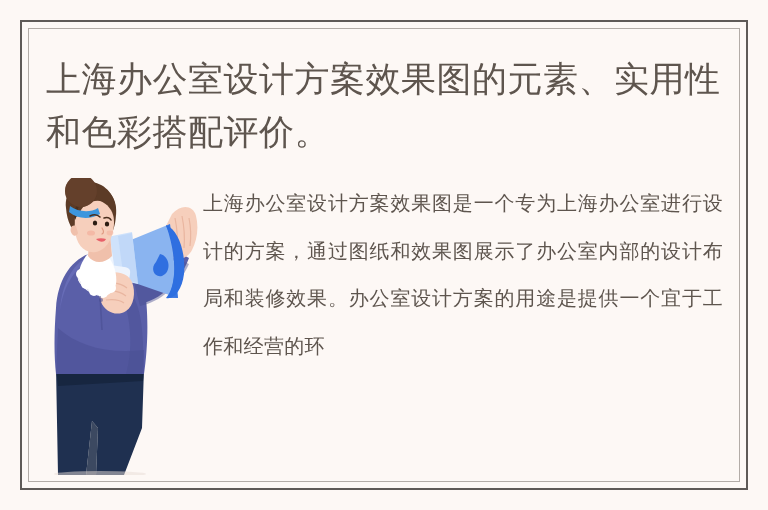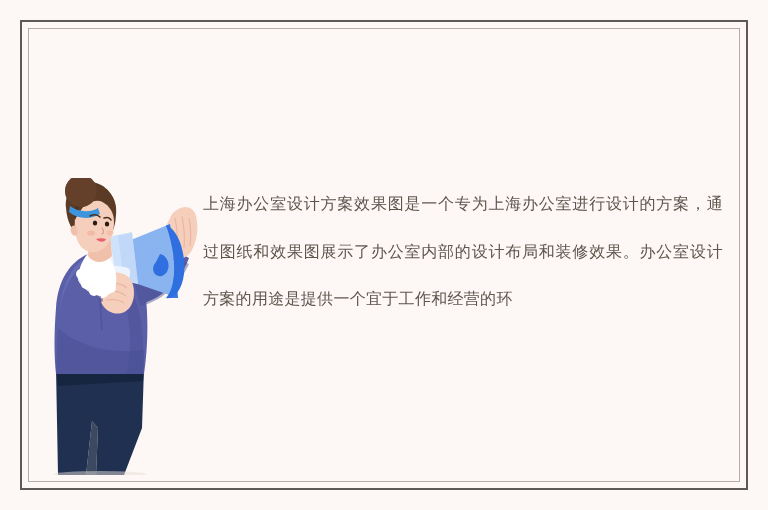--- a/index.html
+++ b/index.html
@@ -54,21 +54,21 @@
     white-space: pre-wrap;
     font-weight: 400;
   }
   
   #body-text {
     position: absolute;
     left: 203px;
     top: 180px;
     width: 520px;
     color: #5e554e;
-    font-size: 16px;
+    font-size: 20px;
     line-height: 47.5px;
     letter-spacing: 0.3px;
     text-align: justify;
     font-weight: 400;
   }
   
   #illustration {
     position: absolute;
     left: 48px;
     top: 178px;
@@ -78,20 +78,21 @@
   #illustration svg { display: block; }
 </style>
 </head>
 <body>
 
 <div id="card">
 
   <div id="frame-outer"></div>
   <div id="frame-inner"></div>
 
+  <div id="title">上海办公室设计方案效果图的元素、实用性和色彩搭配评价。</div>
 
   <div id="illustration">
     <svg width="150" height="297" viewBox="0 0 150 297" xmlns="http://www.w3.org/2000/svg">
 
       <g>
         <path d="M8 190 L96 190 L94 250 L76 297 L48 297 L50 250 L44 243 L38 297 L10 297 Z" fill="#1f3050"></path>
         <path d="M8 190 L96 190 L95 203 L10 208 Z" fill="#172640"></path>
         <path d="M50 250 L44 243 L38 297 L48 297 Z" fill="#1a2a47" opacity="0.85"></path>
       </g>
 

